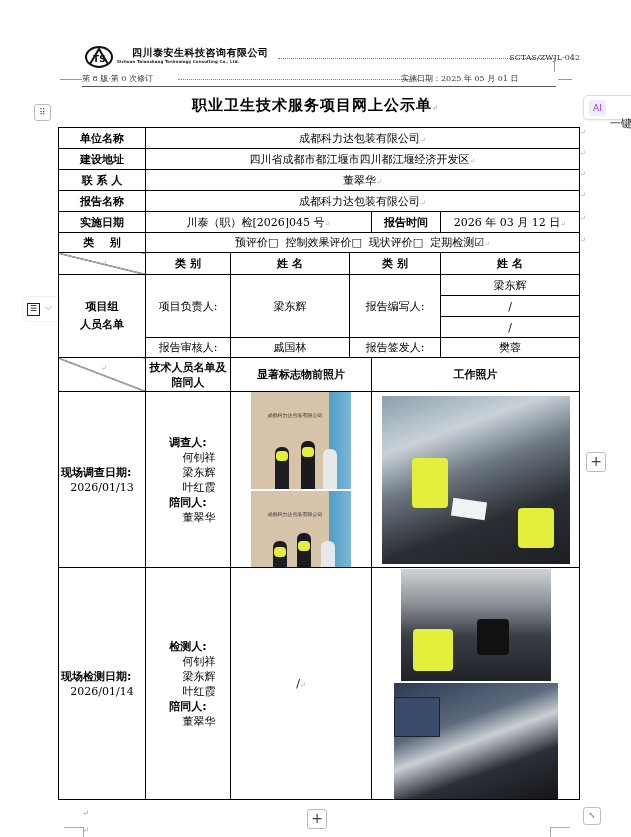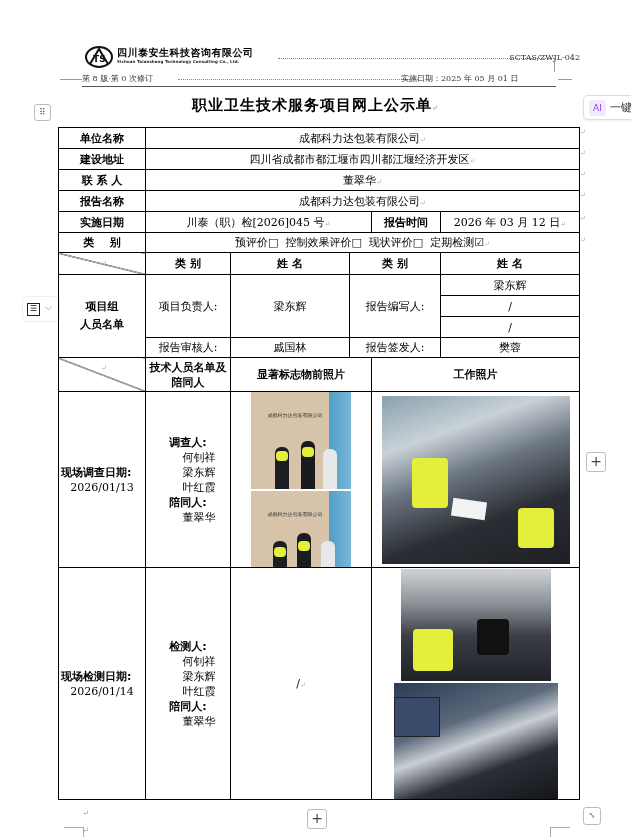--- a/index.html
+++ b/index.html
@@ -1,37 +1,37 @@
 <!DOCTYPE html>
 <html><head>
 <meta charset="utf-8">
 <style>
   * { box-sizing: border-box; margin: 0; padding: 0; }
   html, body { width: 631px; height: 837px; background: #ffffff; overflow: hidden; }
   body { position: relative; font-family: "DejaVu Serif", "Liberation Serif", serif; color: #000; }
 
   .doc-header { position: absolute; left: 60px; top: 40px; width: 520px; height: 50px; }
   .logo { position: absolute; left: 24px; top: 6px; width: 30px; height: 22px; }
-  .company-cn { position: absolute; left: 57px; top: 6px; font-family: Liberation Serif, serif; font-weight: bold; font-size: 10px; letter-spacing: 0.5px; }
+  .company-cn { position: absolute; left: 72px; top: 6px; font-family: Liberation Serif, serif; font-weight: bold; font-size: 10px; letter-spacing: 0.5px; }
   .company-en { position: absolute; left: 57px; top: 19px; font-family: "DejaVu Sans", sans-serif; font-weight: bold; font-size: 4px; color: #222; letter-spacing: 0.1px; }
   .hdr-line1 { position: absolute; left: 218px; top: 18px; width: 278px; border-top: 1px dotted #888; }
   .doc-code { position: absolute; right: 0; top: 13px; font-size: 8px; color: #333; }
   .hdr-tick1 { position: absolute; left: 494px; top: 18px; width: 1px; height: 14px; background: #999; }
   .hdr-left-line { position: absolute; left: 0; top: 39px; width: 22px; height: 1px; background: #999; }
   .version { position: absolute; left: 22px; top: 33px; font-size: 8px; color: #333; }
   .hdr-line2 { position: absolute; left: 118px; top: 39px; width: 240px; border-top: 1px dotted #888; }
   .effective-date { position: absolute; left: 341px; top: 33px; font-size: 8px; color: #333; }
   .hdr-right-line { position: absolute; left: 498px; top: 39px; width: 14px; height: 1px; background: #999; }
   .hdr-rule { position: absolute; left: 22px; top: 46px; width: 474px; height: 1px; background: #555; }
 
   .drag-handle { position: absolute; left: 34px; top: 104px; width: 17px; height: 17px; border: 1px solid #bbb; border-radius: 3px; background: #fff; font-size: 9px; line-height: 15px; text-align: center; color: #555; font-family: "DejaVu Sans", sans-serif; }
   .page-title { position: absolute; left: 0; width: 631px; top: 96px; text-align: center; font-size: 15px; font-weight: bold; letter-spacing: 1px; }
   .ai-button { position: absolute; left: 583px; top: 95px; width: 60px; height: 25px; border: 1px solid #ddd; border-radius: 5px; background: #fff; box-shadow: 0 1px 2px rgba(0,0,0,0.08); }
   .ai-badge { position: absolute; left: 5px; top: 4px; width: 17px; height: 16px; background: #f1e9fd; color: #8b4be3; border-radius: 3px; font-family: "DejaVu Sans", sans-serif; font-size: 9px; line-height: 16px; text-align: center; }
-  .ai-text { position: absolute; left: 26px; top: 4px; font-size: 11px; white-space: nowrap; color: #222; }
+  .ai-text { position: absolute; left: 26px; top: 20px; font-size: 11px; white-space: nowrap; color: #222; }
 
   .side-tool { position: absolute; left: 22px; top: 296px; width: 38px; height: 26px; border: 1px solid #eee; border-radius: 5px; background: #fff; }
   .side-tool .list-icon { position: absolute; left: 4px; top: 6px; width: 13px; height: 13px; border: 1.3px solid #222; font-size: 8px; line-height: 9px; text-align: center; }
   .side-tool .chev { position: absolute; left: 22px; top: 5px; font-size: 9px; color: #888; font-family: "DejaVu Sans", sans-serif; }
 
   table.main { position: absolute; left: 58px; top: 127px; width: 521px; border-collapse: collapse; table-layout: fixed; }
   table.main td { border: 1.2px solid #000; font-size: 11px; text-align: center; vertical-align: middle; padding: 0; overflow: hidden; }
   .b { font-weight: bold; font-family: "DejaVu Sans", sans-serif; font-size: 11px; }
   .pm { color: #aaa; font-size: 7px; }
   .diag { position: relative; background: linear-gradient(to bottom left, transparent calc(50% - 0.7px), #000 50%, transparent calc(50% + 0.7px)); }

